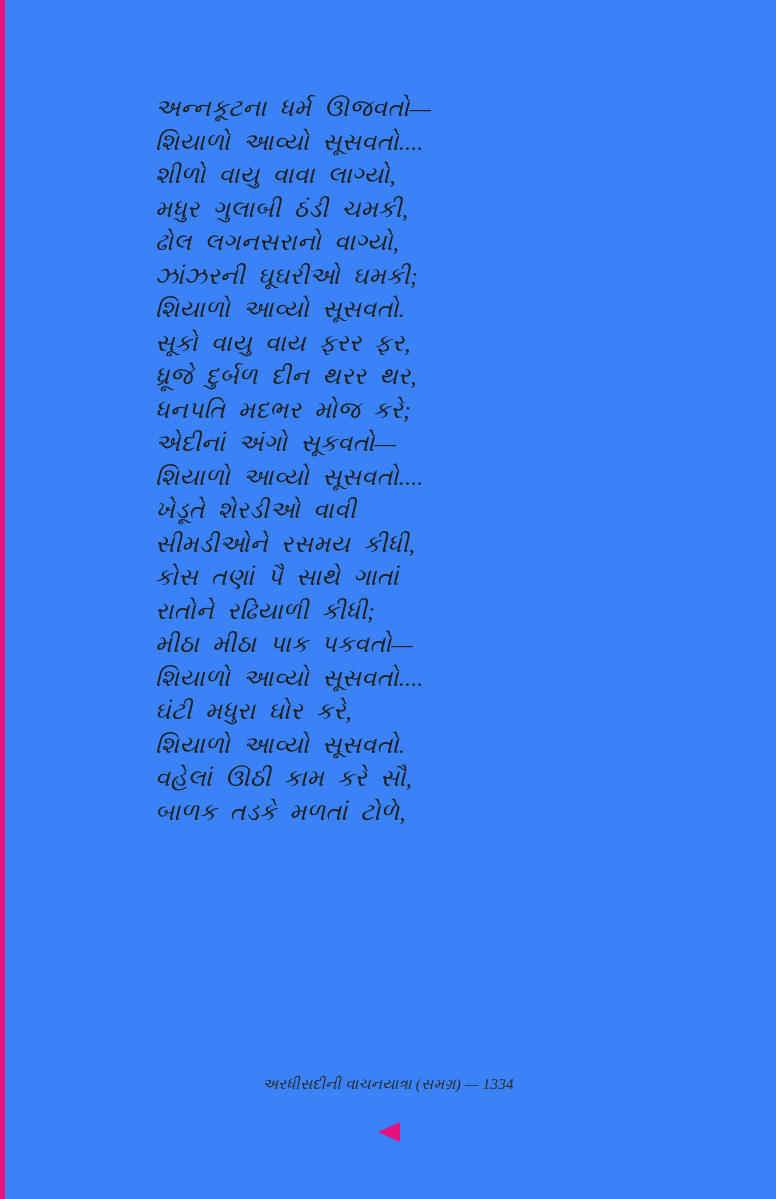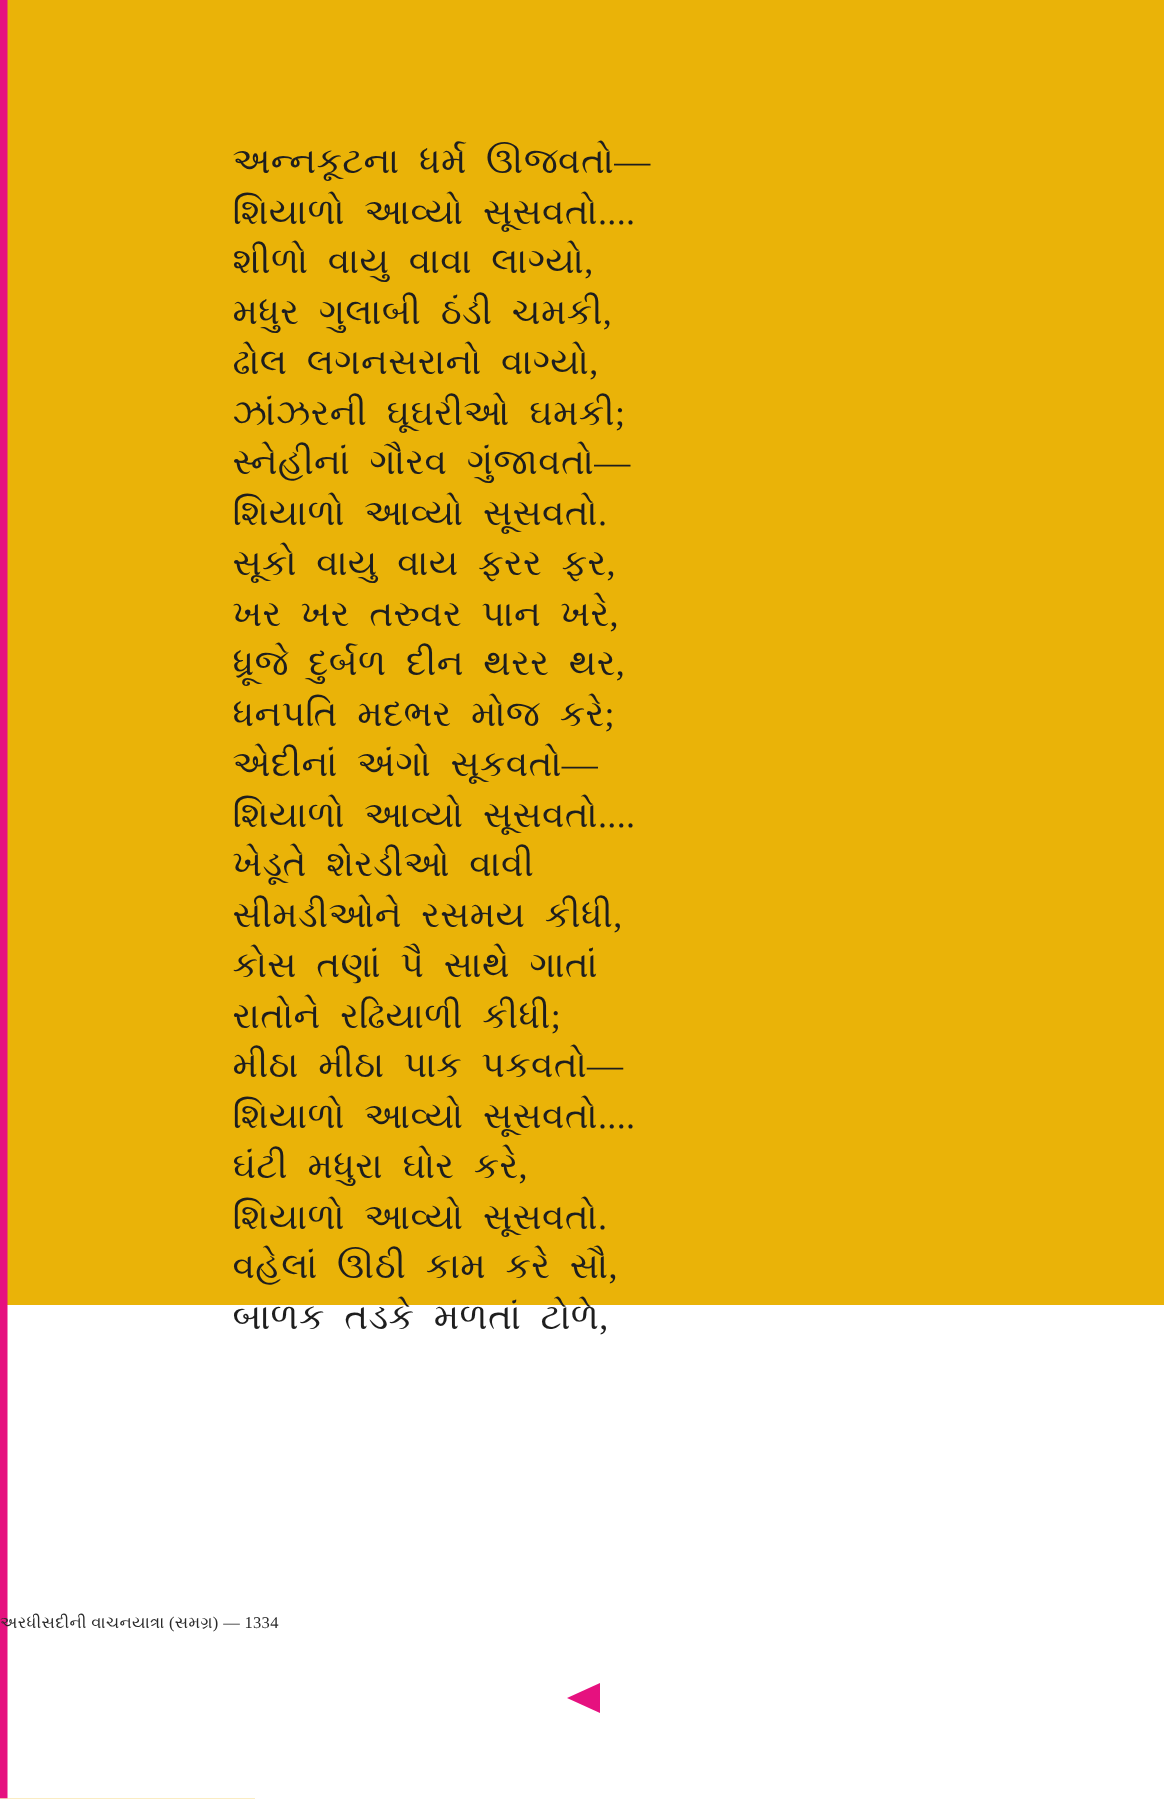--- a/index.html
+++ b/index.html
@@ -5,22 +5,23 @@
   * { margin: 0; padding: 0; box-sizing: border-box; }
   html, body {
     width: 776px; height: 1199px;
     background: #ffffff;
     font-family: "Liberation Serif", "DejaVu Serif", serif;
     overflow: hidden;
     position: relative;
   }
   .page {
     position: relative;
-    width: 776px; height: 870px;
-    background: #eab308;
+    width: 776px; height: 1199px;
+    background: #3b82f6;
+    font-style: italic;
   }
   .left-accent {
     position: absolute;
     left: 0; top: 0;
     width: 5px; height: 1199px;
     background: #e6117f;
   }
   .poem {
     position: absolute;
     left: 155px; top: 92px;
@@ -31,21 +32,22 @@
     word-spacing: 0.28em;
     letter-spacing: 0.01em;
   }
   .poem .line {
     white-space: nowrap;
   }
   .footer {
     position: absolute;
     left: 0; top: 1076px;
     width: 776px;
-    font-size: 11px;
+    text-align: center;
+    font-size: 15px;
     color: #2a2a2a;
     letter-spacing: 0.02em;
   }
   .triangle-marker {
     position: absolute;
     left: 378px; top: 1122px;
     width: 0; height: 0;
     border-top: 10px solid transparent;
     border-bottom: 10px solid transparent;
     border-right: 22px solid #e6117f;
@@ -59,24 +61,22 @@
   <div class="left-accent"></div>
 
   <div class="poem">
 
   <div class="line">અન્નકૂટના ધર્મ ઊજવતો—</div>
       <div class="line">શિયાળો આવ્યો સૂસવતો....</div>
       <div class="line">શીળો વાયુ વાવા લાગ્યો,</div>
       <div class="line">મધુર ગુલાબી ઠંડી ચમકી,</div>
       <div class="line">ઢોલ લગનસરાનો વાગ્યો,</div>
       <div class="line">ઝાંઝરની ઘૂઘરીઓ ઘમકી;</div>
-      <div class="line">સ્નેહીનાં ગૌરવ ગુંજાવતો—</div>
       <div class="line">શિયાળો આવ્યો સૂસવતો.</div>
       <div class="line">સૂકો વાયુ વાય ફરર ફર,</div>
-      <div class="line">ખર ખર તરુવર પાન ખરે,</div>
       <div class="line">ધ્રૂજે દુર્બળ દીન થરર થર,</div>
       <div class="line">ધનપતિ મદભર મોજ કરે;</div>
       <div class="line">એદીનાં અંગો સૂકવતો—</div>
       <div class="line">શિયાળો આવ્યો સૂસવતો....</div>
       <div class="line">ખેડૂતે શેરડીઓ વાવી</div>
       <div class="line">સીમડીઓને રસમય કીધી,</div>
       <div class="line">કોસ તણાં પૈ સાથે ગાતાં</div>
       <div class="line">રાતોને રઢિયાળી કીધી;</div>
       <div class="line">મીઠા મીઠા પાક પકવતો—</div>
       <div class="line">શિયાળો આવ્યો સૂસવતો....</div>

